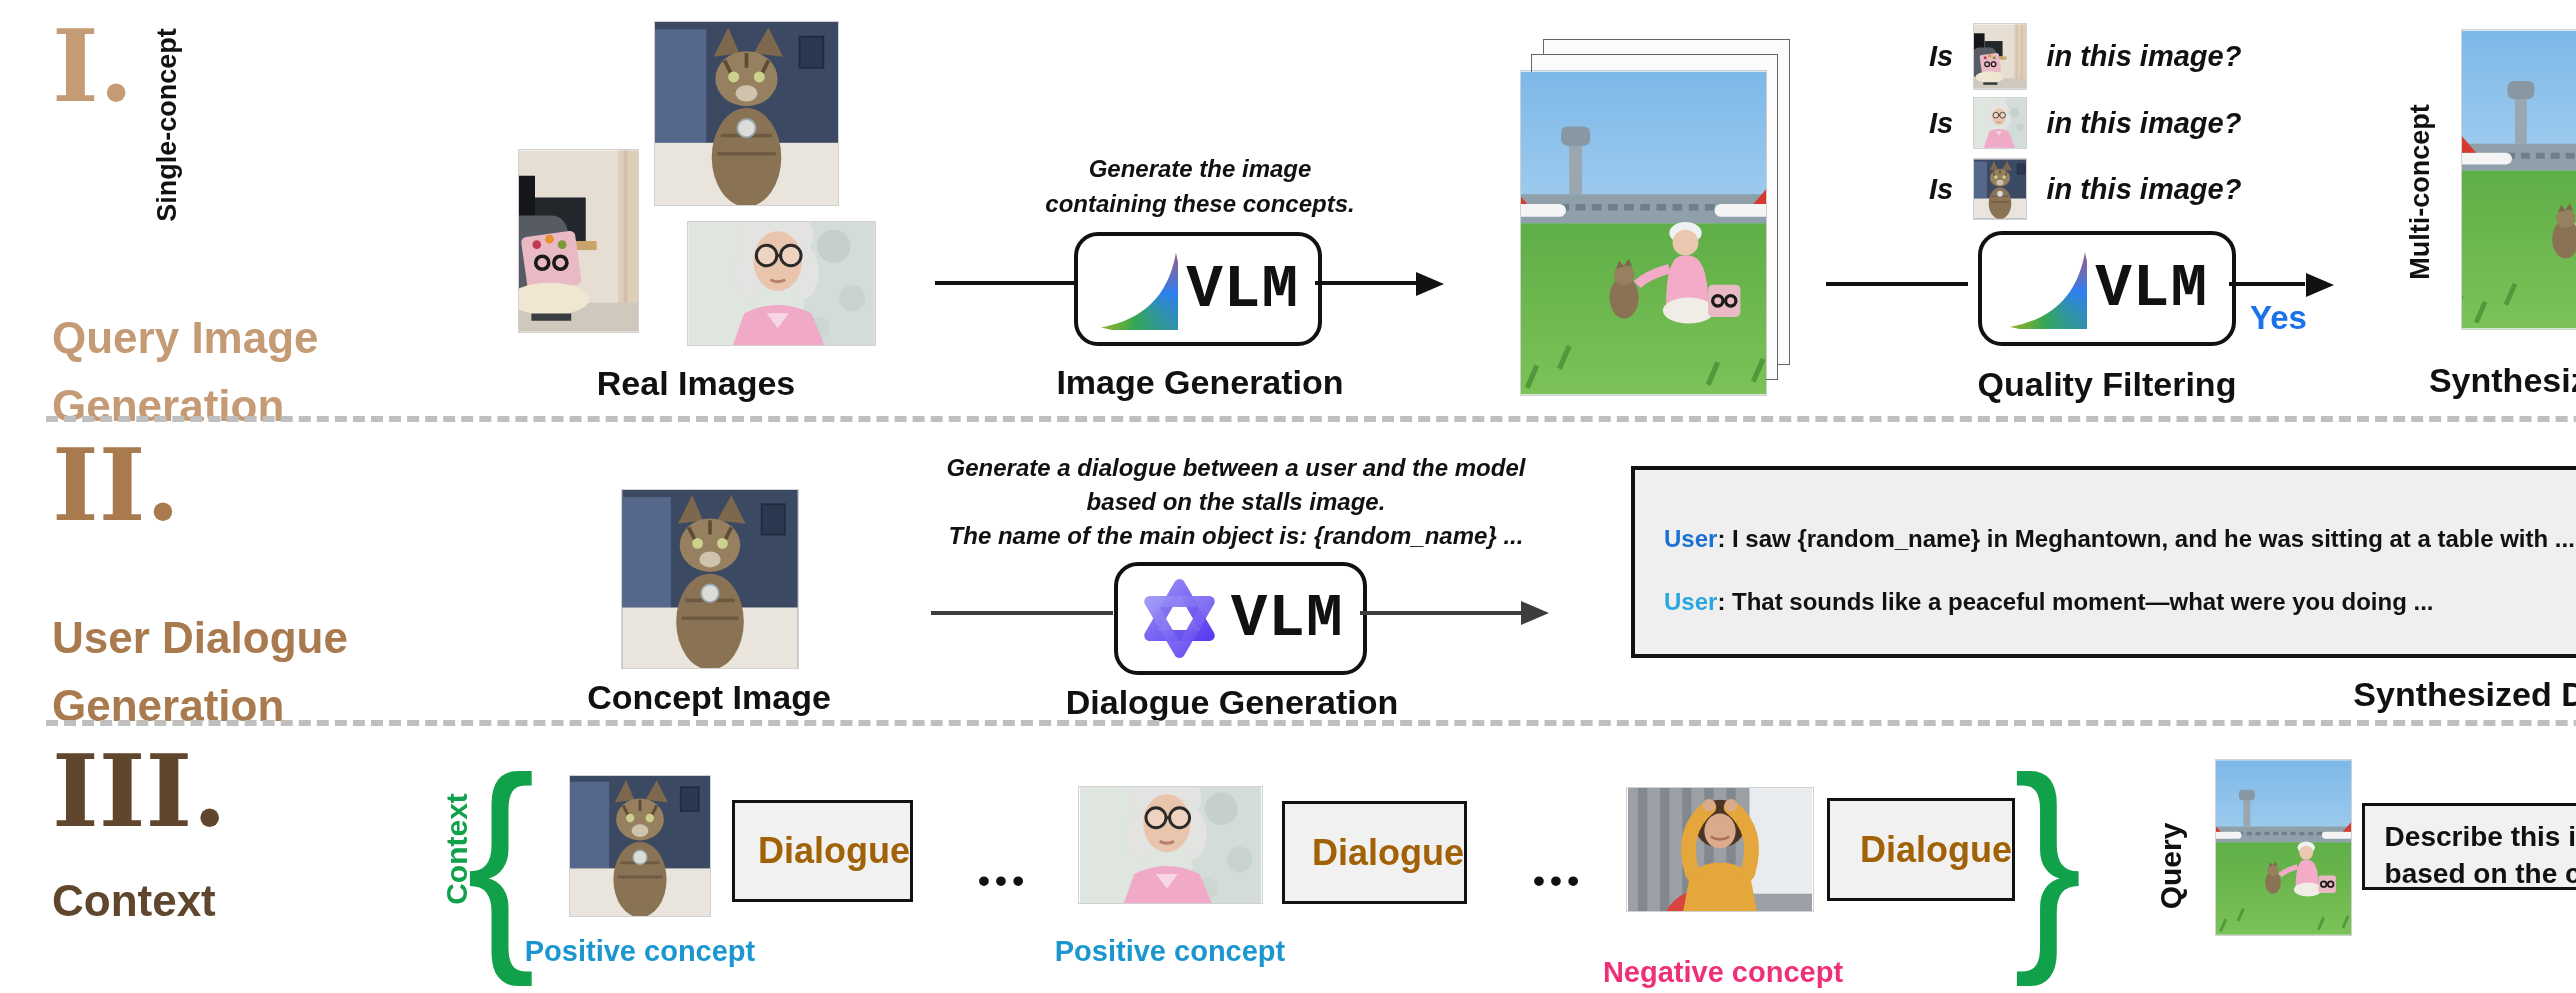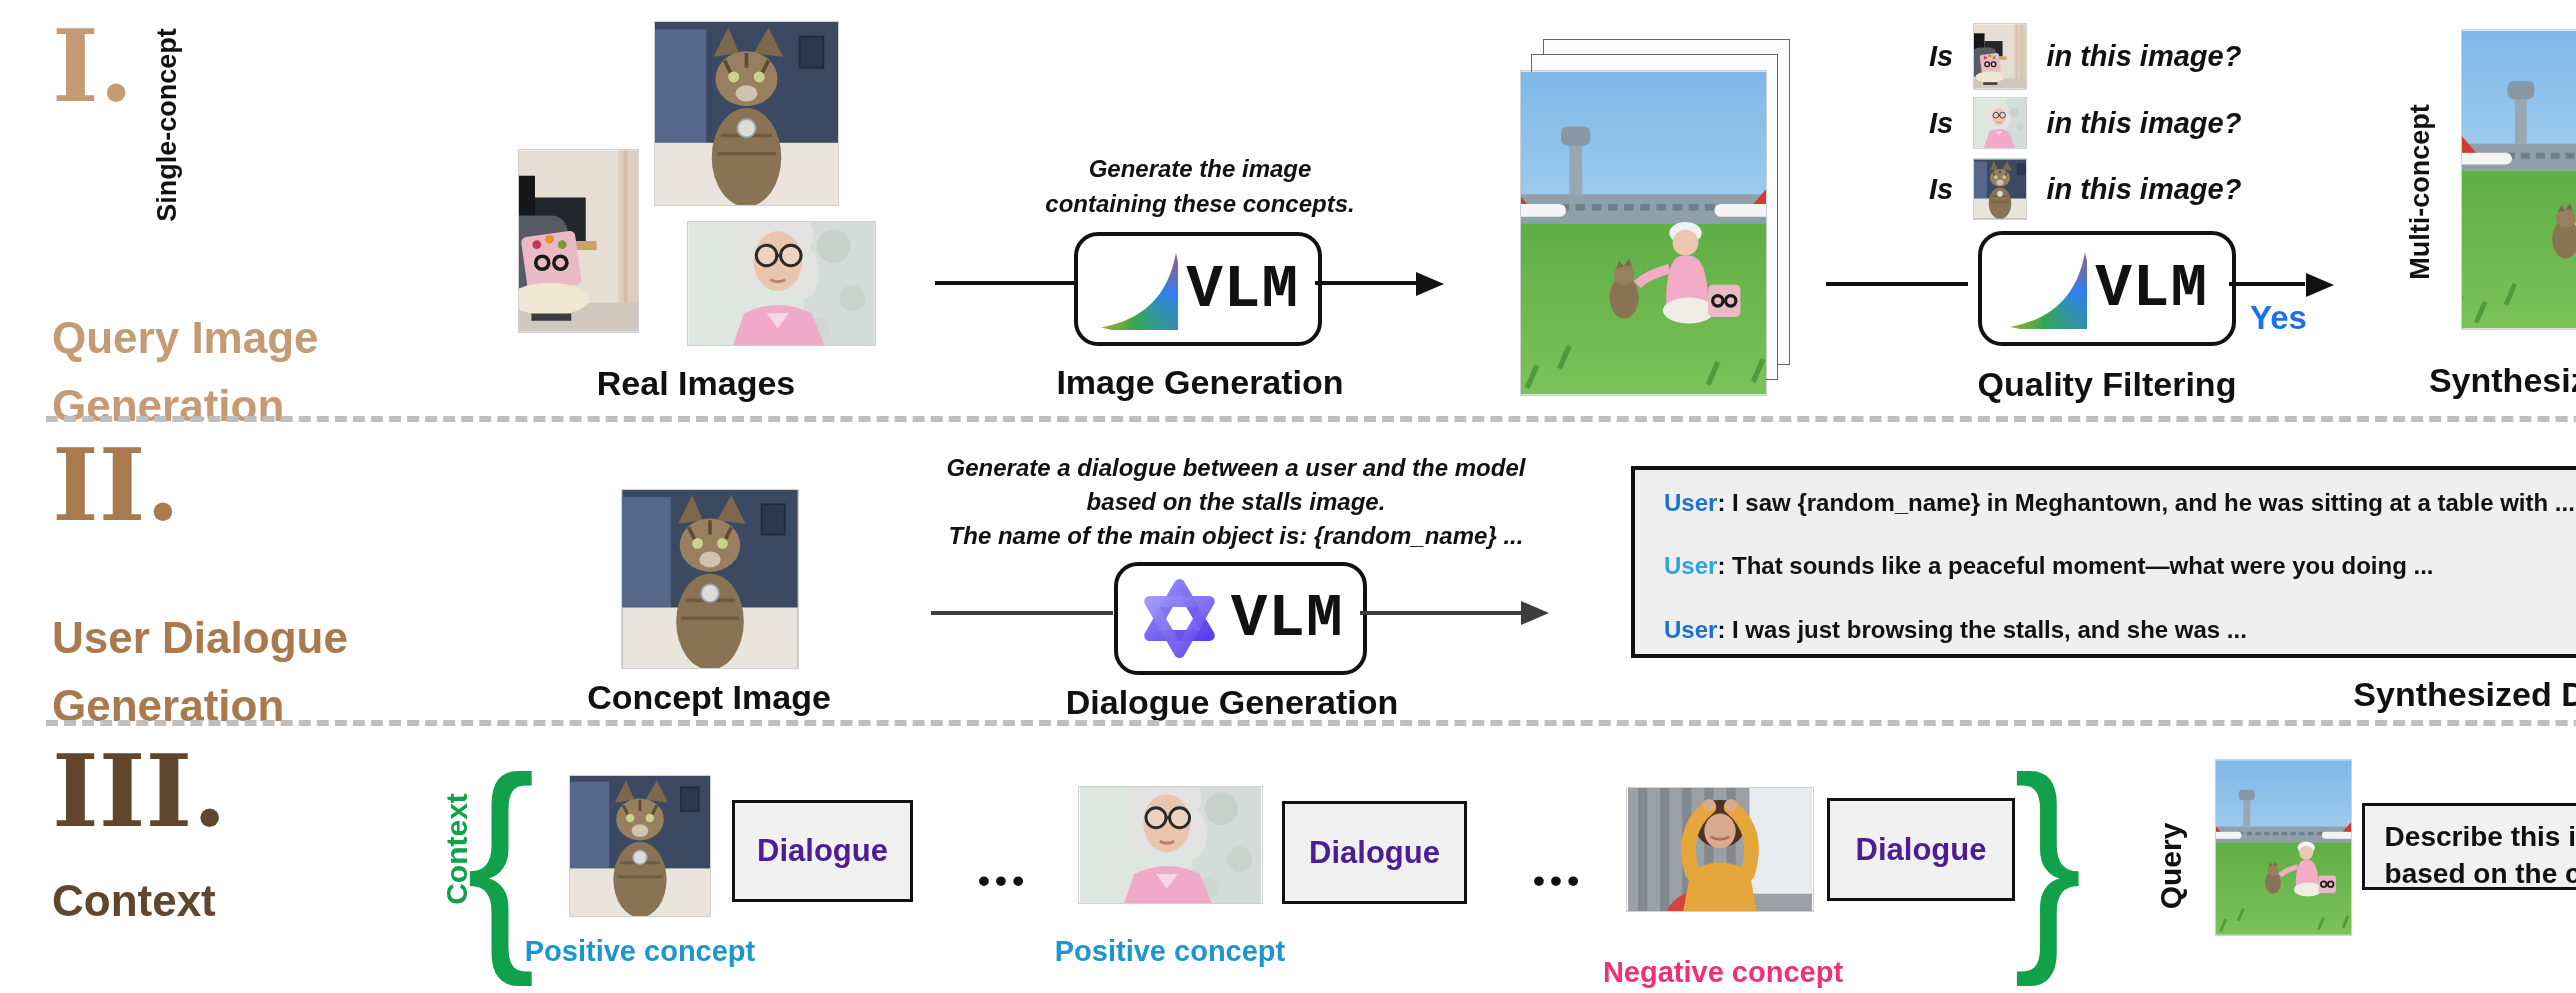--- a/index.html
+++ b/index.html
@@ -25,23 +25,23 @@
   .gem{width:81px;height:81px;background:conic-gradient(from 0deg at 50% 50%,#ea4335 0deg,#2f7ff0 95deg,#34a853 185deg,#fbbc05 268deg,#ea4335 360deg);clip-path:path('M79 4 C86.5 47 111 71 154 79 C111 87 86.5 111 79 154 C71.5 111 47 87 4 79 C47 71 71.5 47 79 4 Z');}
   
   .ph{display:block;border:1px solid rgba(0,0,0,0.18);box-sizing:border-box;}
   .sheet{background:#fbfbfb;border:1.5px solid #666;box-sizing:border-box;}
   
   .aline{height:4.1px;background:#111;}
   .ahead{width:0;height:0;border-top:12px solid transparent;border-bottom:12px solid transparent;border-left:28px solid #111;}
   .aline.g2{background:#3d3d3d;}
   .ahead.g2{border-left-color:#3d3d3d;}
   
-  .dlg-sm{border:3.6px solid #111;background:#f1f1f1;display:flex;align-items:center;justify-content:center;font-weight:700;font-size:31px;color:#4c1d95;box-sizing:border-box;}
+  .dlg-sm{border:3.6px solid #111;background:#f1f1f1;display:flex;align-items:center;justify-content:flex-end;font-weight:700;font-size:36px;color:#a16207;box-sizing:border-box;}
   .dlg-big{border:4.1px solid #111;background:#efefef;box-sizing:border-box;}
-  .dlg-line{position:absolute;left:29px;font-weight:600;font-size:24px;color:#111;white-space:nowrap;}
+  .dlg-line{position:absolute;left:29px;font-weight:600;font-size:24px;color:#111;white-space:nowrap;margin-top:36px;}
   .describe{border:3.6px solid #111;background:#f1f1f1;box-sizing:border-box;padding:13.4px 0 0 19.6px;font-weight:600;font-size:28px;line-height:1.32;color:#111;}
   .concept-lab{font-weight:700;font-size:29px;white-space:nowrap;transform:translateX(-50%);}
   .brace{font-weight:400;font-size:206px;line-height:1;color:#12a14b;transform:translate(-50%,-50%) scale(1,1.12);}
   .dots{font-weight:700;font-size:34px;letter-spacing:5.2px;color:#111;}
   .yes{font-weight:700;font-size:33px;color:#1a73e8;}
 </style>
 </head>
 <body>
 
 <div id="canvas">
@@ -263,23 +263,20 @@
   <div class="abs ahead g2" style="left:1521px;top:601px"></div>
   <div class="abs cap" style="left:1232px;top:683px">Dialogue Generation</div>
 
   <div class="abs dlg-big" style="left:1631px;top:466px;width:1075px;height:192px">
     <div class="dlg-line" style="top:18.5px">
       <span style="color:#1d71d1">User</span><span>: I saw {random_name} in Meghantown, and he was sitting at a table with ...</span>
     </div>
     <div class="dlg-line" style="top:82px">
       <span style="color:#2ba6df">User</span><span>: That sounds like a peaceful moment—what were you doing ...</span>
     </div>
-    <div class="dlg-line" style="top:146px">
-      <span style="color:#1d71d1">User</span><span>: I was just browsing the stalls, and she was ...</span>
-    </div>
   </div>
   <div class="abs cap" style="left:2529px;top:675px">Synthesized Dialogue</div>
 
   <div class="abs sep" style="left:46px;top:720px;width:2648px"></div>
 
   <div class="abs numeral" style="left:52px;top:741px;color:#5f462c">III.</div>
   <div class="abs stage-title" style="left:52px;top:867px;color:#5f462c">
     <div>Context</div>
   </div>
 

